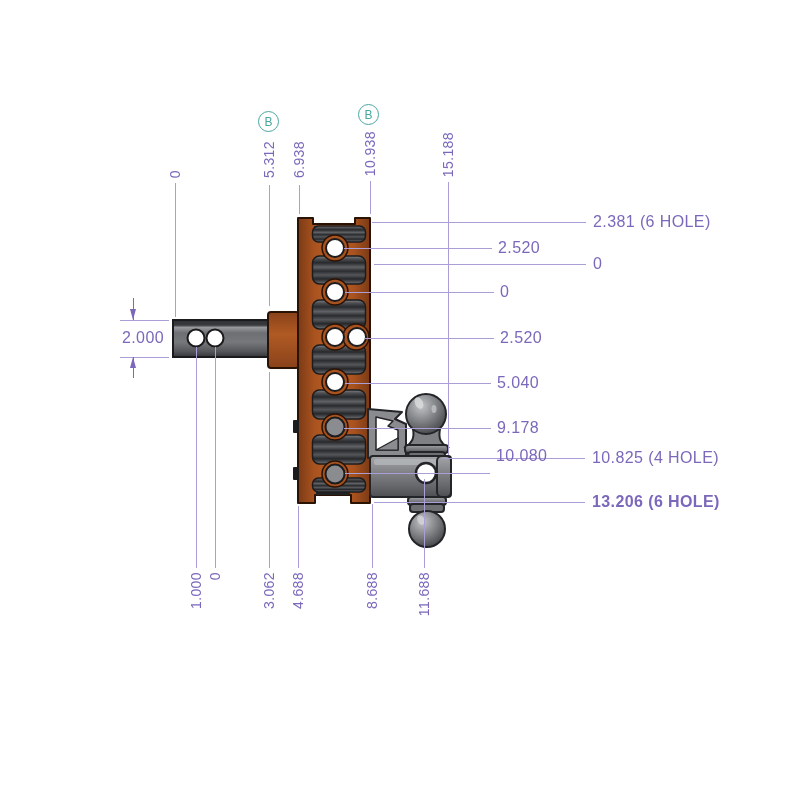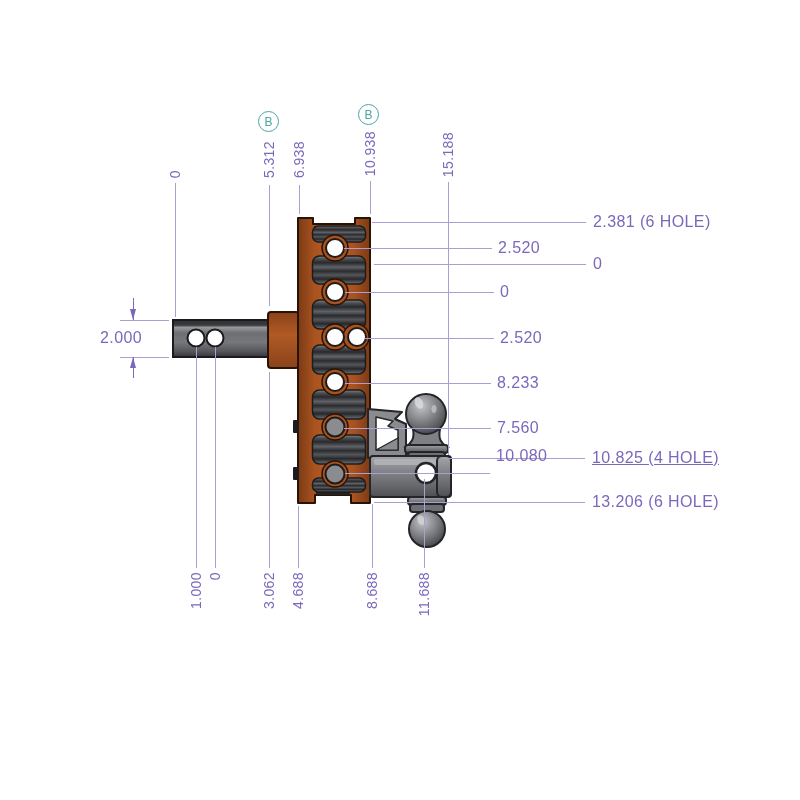--- a/index.html
+++ b/index.html
@@ -194,27 +194,27 @@
   <div class="hline" style="left:344px;top:428px;width:147px;"></div>
   <div class="hline" style="left:443px;top:458px;width:142px;"></div>
   <div class="hline" style="left:345px;top:473px;width:145px;"></div>
   <div class="hline" style="left:374px;top:502px;width:211px;"></div>
 
   <div class="dimlabel" style="left:593px;top:213px;">2.381 (6 HOLE)</div>
   <div class="dimlabel" style="left:498px;top:239px;">2.520</div>
   <div class="dimlabel" style="left:593px;top:255px;">0</div>
   <div class="dimlabel" style="left:500px;top:283px;">0</div>
   <div class="dimlabel" style="left:500px;top:329px;">2.520</div>
-  <div class="dimlabel" style="left:497px;top:374px;">8.233</div>
-  <div class="dimlabel" style="left:497px;top:419px;">7.560</div>
-  <div class="dimlabel" style="left:592px;top:449px;text-decoration:underline;">10.825 (4 HOLE)</div>
+  <div class="dimlabel" style="left:497px;top:374px;">5.040</div>
+  <div class="dimlabel" style="left:497px;top:419px;">9.178</div>
+  <div class="dimlabel" style="left:592px;top:449px;">10.825 (4 HOLE)</div>
   <div class="dimlabel" style="left:496px;top:447px;">10.080</div>
-  <div class="dimlabel" style="left:592px;top:493px;">13.206 (6 HOLE)</div>
+  <div class="dimlabel" style="left:592px;top:493px;font-weight:bold;">13.206 (6 HOLE)</div>
 
   <div class="hline" style="left:120px;top:320px;width:49px;"></div>
   <div class="hline" style="left:120px;top:357px;width:49px;"></div>
   <div class="vline" style="left:133px;top:298px;height:22px;background:var(--dim-text);"></div>
   <div class="vline" style="left:133px;top:357px;height:21px;background:var(--dim-text);"></div>
   <div class="arr-down" style="left:130px;top:309px;"></div>
   <div class="arr-up" style="left:130px;top:357px;"></div>
-  <div class="dimlabel" style="left:100px;top:329px;width:62px;">2.000</div>
+  <div class="dimlabel" style="left:112px;top:329px;width:62px;text-align:center;">2.000</div>
 
 </div>
 
 </body></html>

